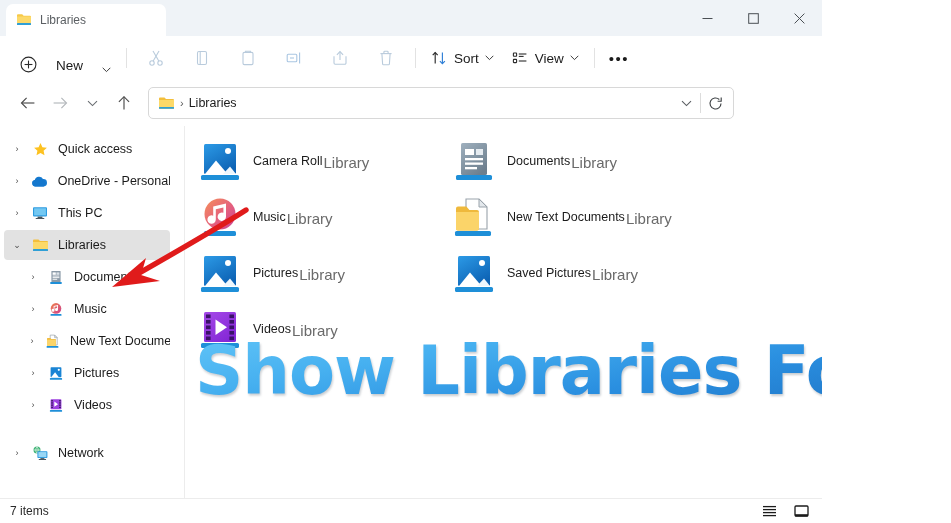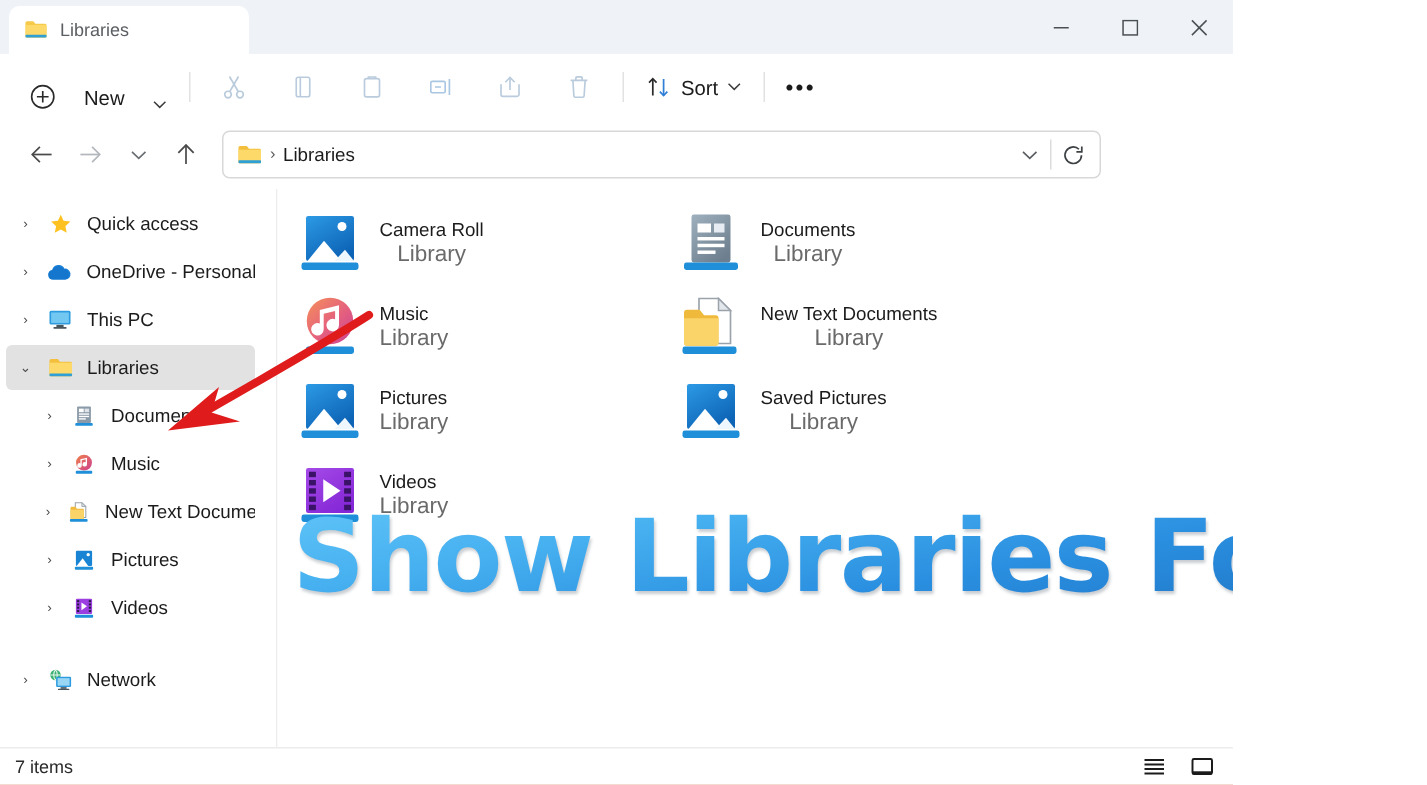--- a/index.html
+++ b/index.html
@@ -5,21 +5,21 @@
   * { box-sizing: border-box; margin: 0; padding: 0; }
   html, body {
     width: 951px; height: 523px;
     overflow: hidden;
     font-family: "Liberation Sans", sans-serif;
     background: #ffffff;
   }
   .window {
     position: relative;
     width: 822px; height: 523px;
-    background: #c2410c;
+    background: #15803d;
     display: flex; flex-direction: column;
   }
 
   
   .titlebar {
     height: 36px;
     background: #eff3f7;
     display: flex; align-items: flex-end;
     position: relative;
     flex: 0 0 36px;
@@ -187,21 +187,21 @@
     padding-left: 6px;
   }
   .tile {
     width: 254px; height: 56px;
     display: flex; align-items: center;
     gap: 10px;
     padding: 0 6px;
     border-radius: 4px;
   }
   .tile-ico { width: 46px; height: 46px; flex: 0 0 46px; }
-  .tile-txt { display: flex; flex-direction: column; gap: 1px; min-width:0; }
+  .tile-txt { display: flex; flex-direction: row; gap: 1px; min-width:0; }
   .tile-name { font-size: 12.5px; color: #1b1b1b; white-space: nowrap; }
   .tile-sub { font-size: 15px; color: #6a6a6a; white-space: nowrap; text-align: center; }
 
   
   .overlay-text {
     position: absolute;
     left: 10px;
     top: 212px;
     width: 746px;
     text-align: center;
@@ -346,20 +346,33 @@
           <path d="M1.7 5.1 4.2 2.5 6.7 5.1" stroke="#2a2a2a"></path>
         <path d="M11.4 2.6v11" stroke="#2f7fd6"></path>
           <path d="M8.9 11.1l2.5 2.6 2.5-2.6" stroke="#2f7fd6"></path>
       </svg>
       <span class="lbl">Sort</span>
       <svg width="9" height="6" viewBox="0 0 9 6">
           <path d="M.7.8 4.5 4.6 8.3.8" fill="none" stroke="#3c3c3c" stroke-width="1"></path>
         </svg>
     </div>
 
+    <div class="tb-text-btn">
+      <svg width="17" height="16" viewBox="0 0 17 16" stroke="#2a2a2a" fill="none" stroke-width="1.1">
+        <rect x="1.4" y="3.0" width="3.2" height="3.2" rx=".5"></rect>
+        <rect x="1.4" y="9.4" width="3.2" height="3.2" rx=".5"></rect>
+        <line x1="6.8" y1="4.0" x2="14.4" y2="4.0"></line>
+        <line x1="6.8" y1="6.4" x2="11.6" y2="6.4"></line>
+        <line x1="6.8" y1="11.0" x2="14.4" y2="11.0"></line>
+      </svg>
+      <span class="lbl">View</span>
+      <svg width="9" height="6" viewBox="0 0 9 6">
+          <path d="M.7.8 4.5 4.6 8.3.8" fill="none" stroke="#3c3c3c" stroke-width="1"></path>
+        </svg>
+    </div>
 
     <div class="tb-sep"></div>
 
     <div class="tb-dots">•••</div>
   </div>
 
   <div class="addrrow">
     <div class="nav-btn">
       <svg width="16" height="14" viewBox="0 0 16 14" fill="none" stroke="#4a4a4a" stroke-width="1.15">
         <line x1="14.4" y1="7" x2="1.8" y2="7"></line>

